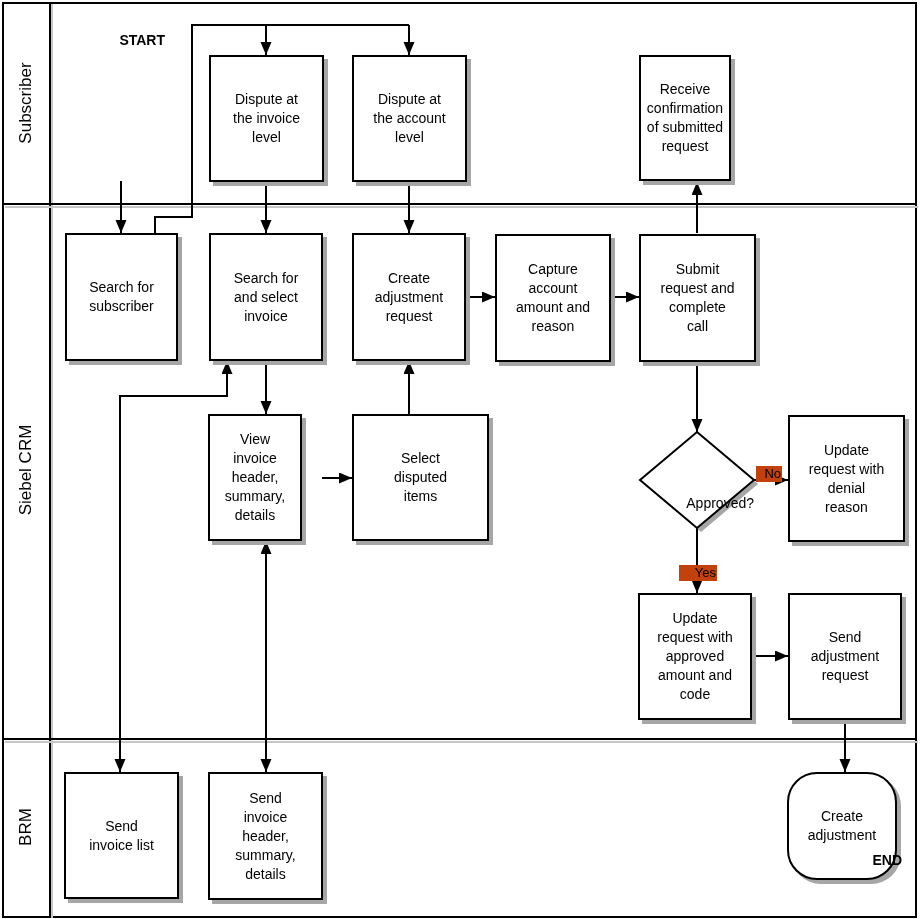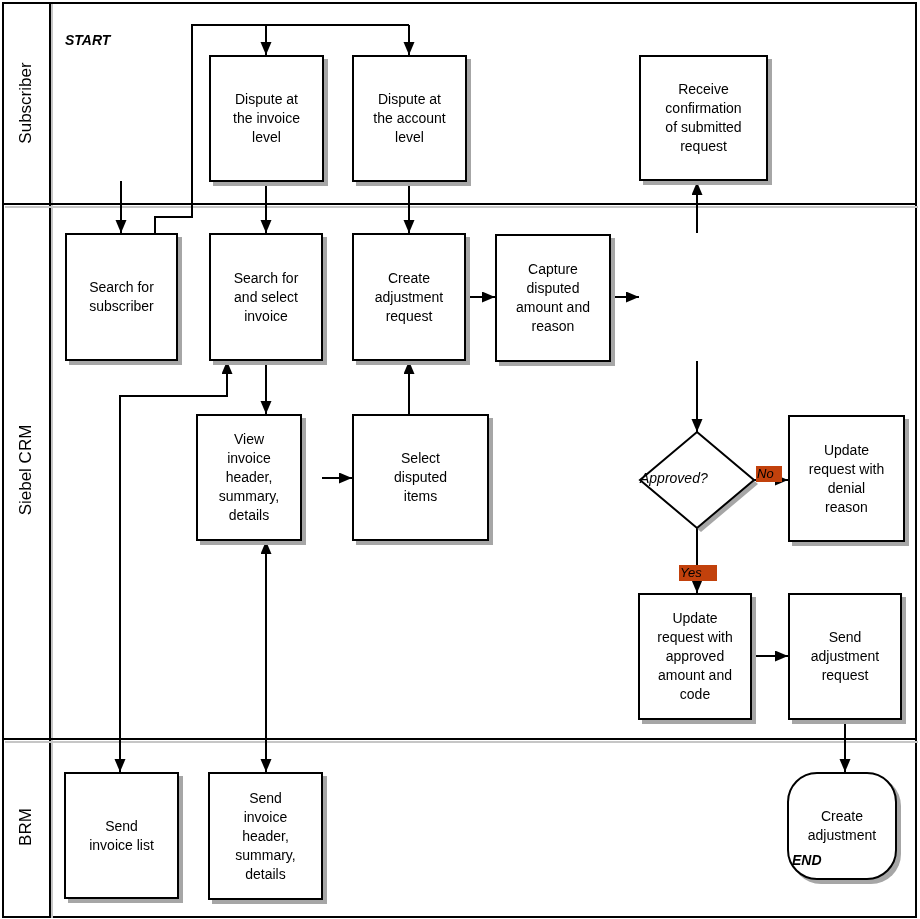--- a/index.html
+++ b/index.html
@@ -8,21 +8,21 @@
   .frame{position:absolute;left:2px;top:2px;width:911px;height:912px;border:2px solid #000;}
   .vline{position:absolute;left:49px;top:2px;width:2px;height:914px;background:#000;box-shadow:2px 2px 0 #c6c6c6;}
   .hline{position:absolute;left:2px;width:913px;height:2px;background:#000;box-shadow:3px 3px 0 #c6c6c6;}
   .lane-label{position:absolute;width:180px;height:24px;line-height:24px;text-align:center;
               font-size:17px;transform:rotate(-90deg);transform-origin:center;white-space:nowrap;}
   svg.wires{position:absolute;left:0;top:0;z-index:2;}
   .node{position:absolute;z-index:3;background:#fff;border:2px solid #000;
         box-shadow:4px 4px 0 #a6a6a6;display:flex;align-items:center;justify-content:center;
         text-align:center;font-size:14px;line-height:19px;white-space:pre-line;padding:0 3px;box-sizing:border-box;}
   .node.rounded{border-radius:30px;}
-  .free-label{position:absolute;z-index:4;text-align:left;font-size:14px;line-height:16px;font-style:italic;}
+  .free-label{position:absolute;z-index:4;text-align:right;font-size:14px;line-height:16px;}
   .bold{font-weight:bold;}
   .onwire{background:#c2410c;padding:0 1px;font-size:13px;}
 </style>
 </head>
 <body>
 
 <div id="canvas">
 
   <div class="frame"></div>
   <div class="vline"></div>
@@ -65,39 +65,43 @@
       <polygon points="697,432 754,480 697,528 640,480" fill="#fff" stroke="#000" stroke-width="2"></polygon>
     </g>
   </svg>
 
   <div class="node" style="left:209px;top:55px;width:115px;height:127px">Dispute at
 the invoice
 level</div>
   <div class="node" style="left:352px;top:55px;width:115px;height:127px">Dispute at
 the account
 level</div>
-  <div class="node" style="left:639px;top:55px;width:129px;height:126px">Receive
+  <div class="node" style="left:639px;top:55px;width:92px;height:126px">Receive
 confirmation
 of submitted
 request</div>
 
   <div class="node" style="left:65px;top:233px;width:113px;height:128px">Search for
 subscriber</div>
   <div class="node" style="left:209px;top:233px;width:114px;height:128px">Search for
 and select
 invoice</div>
   <div class="node" style="left:352px;top:233px;width:114px;height:128px">Create
 adjustment
 request</div>
   <div class="node" style="left:495px;top:234px;width:116px;height:128px">Capture
-disputed
+account
 amount and
 reason</div>
+  <div class="node" style="left:639px;top:234px;width:117px;height:128px">Submit
+request and
+complete
+call</div>
 
-  <div class="node" style="left:196px;top:414px;width:106px;height:127px">View
+  <div class="node" style="left:208px;top:414px;width:94px;height:127px">View
 invoice
 header,
 summary,
 details</div>
   <div class="node" style="left:352px;top:414px;width:137px;height:127px">Select
 disputed
 items</div>
   <div class="node" style="left:788px;top:415px;width:117px;height:127px">Update
 request with
 denial
@@ -117,17 +121,17 @@
   <div class="node" style="left:208px;top:772px;width:115px;height:128px">Send
 invoice
 header,
 summary,
 details</div>
   <div class="node rounded" style="left:787px;top:772px;width:110px;height:108px">Create
 adjustment</div>
 
   <div class="free-label bold" style="left:65px;top:32px;width:100px">START</div>
   <div class="free-label bold" style="left:792px;top:852px;width:110px">END</div>
-  <div class="free-label" style="left:640px;top:470px;width:114px;z-index:4">Approved?</div>
+  <div class="free-label" style="left:640px;top:495px;width:114px;z-index:4">Approved?</div>
   <div class="free-label onwire" style="left:756px;top:466px;width:24px">No</div>
   <div class="free-label onwire" style="left:679px;top:565px;width:36px">Yes</div>
 
 </div>
 
 </body></html>

